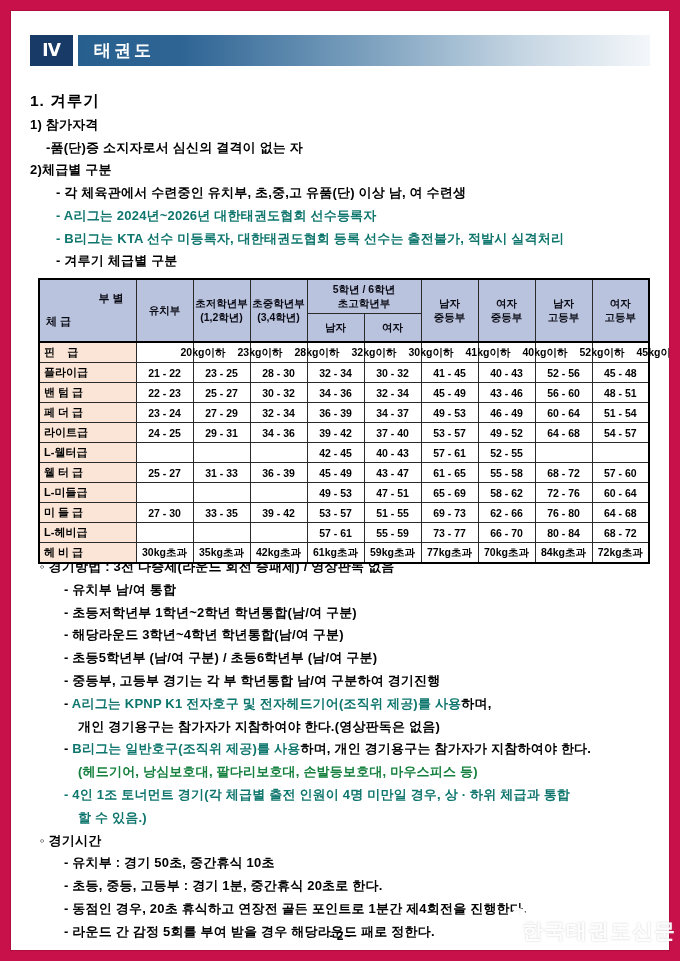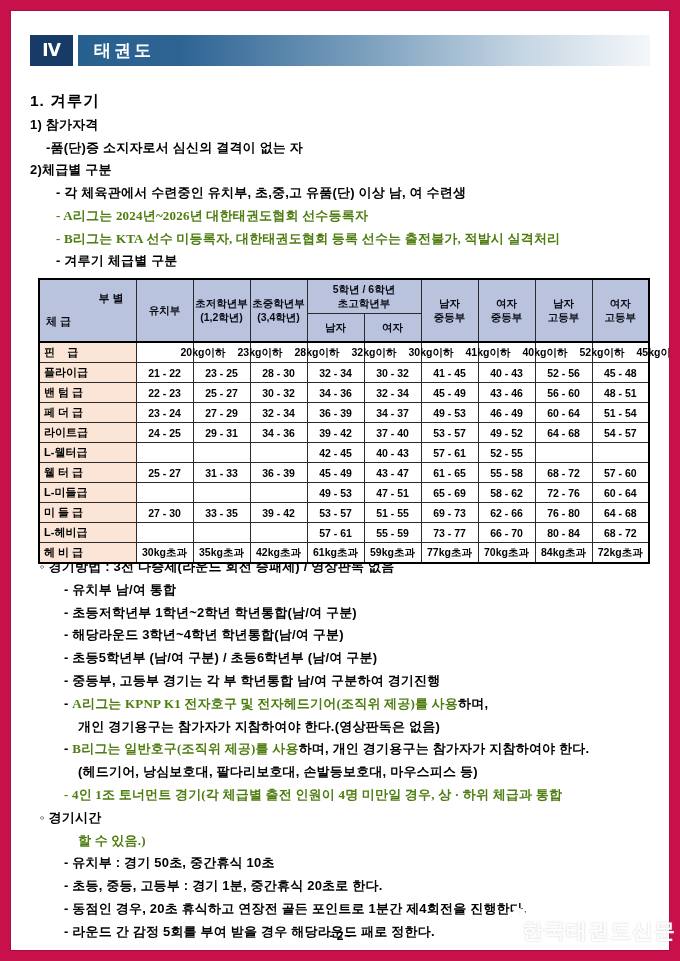--- a/index.html
+++ b/index.html
@@ -31,22 +31,22 @@
   #block-bottom{top:556px;}
   .doc-heading{font-size:15.5px; line-height:26px; letter-spacing:1px;}
   .line{line-height:22.7px; white-space:pre; letter-spacing:0.2px;}
   #block-bottom .line{line-height:22.8px;}
   .i0{padding-left:0;}
   .i1{padding-left:16px;}
   .i2{padding-left:26px;}
   .ib{padding-left:10px;}
   .i3{padding-left:34px;}
   .i4{padding-left:48px;}
-  .c-red{color:#4d7c0f;font-family:Liberation Serif, serif;}
-  .c-blue{color:#000000;}
+  .c-red{color:#0f766e;}
+  .c-blue{color:#15803d;}
   
   .tbl-wrap{position:absolute; top:278px; left:38px; z-index:1;}
   table.weights{
     border-collapse:collapse; table-layout:fixed; width:610px;
     border:2px solid #000; font-size:10.5px;
   }
   table.weights th, table.weights td{border:1px solid #2a2a2a; padding:0; text-align:center;}
   table.weights thead th{
     background:#b9c3dd; white-space:pre-line; line-height:1.25;
     font-weight:bold; color:#0a0a14; font-size:10.5px;
@@ -282,22 +282,22 @@
       <div class="line i3"><span>- 유치부 남/여 통합</span></div>
       <div class="line i3"><span>- 초등저학년부 1학년~2학년 학년통합(남/여 구분)</span></div>
       <div class="line i3"><span>- 해당라운드 3학년~4학년 학년통합(남/여 구분)</span></div>
       <div class="line i3"><span>- 초등5학년부 (남/여 구분) / 초등6학년부 (남/여 구분)</span></div>
       <div class="line i3"><span>- 중등부, 고등부 경기는 각 부 학년통합 남/여 구분하여 경기진행</span></div>
       <div class="line i3"><span>- </span><span class="c-red">A리그는 KPNP K1 전자호구 및 전자헤드기어(조직위 제공)를 사용</span><span>하며,</span></div>
       <div class="line i4"><span>개인 경기용구는 참가자가 지참하여야 한다.(영상판독은 없음)</span></div>
       <div class="line i3"><span>- </span><span class="c-red">B리그는 일반호구(조직위 제공)를 사용</span><span>하며, 개인 경기용구는 참가자가 지참하여야 한다.</span></div>
       <div class="line i4"><span class="c-blue">(헤드기어, 낭심보호대, 팔다리보호대, 손발등보호대, 마우스피스 등)</span></div>
       <div class="line i3"><span class="c-red">- 4인 1조 토너먼트 경기(각 체급별 출전 인원이 4명 미만일 경우, 상 · 하위 체급과 통합</span></div>
+      <div class="line i4"><span class="c-red">할 수 있음.)</span></div>
       <div class="line ib"><span>◦ 경기시간</span></div>
-      <div class="line i4"><span class="c-red">할 수 있음.)</span></div>
       <div class="line i3"><span>- 유치부 : 경기 50초, 중간휴식 10초</span></div>
       <div class="line i3"><span>- 초등, 중등, 고등부 : 경기 1분, 중간휴식 20초로 한다.</span></div>
       <div class="line i3"><span>- 동점인 경우, 20초 휴식하고 연장전 골든 포인트로 1분간 제4회전을 진행한다.</span></div>
       <div class="line i3"><span>- 라운드 간 감정 5회를 부여 받을 경우 해당라운드 패로 정한다.</span></div>
     </div>
 
   <div class="page-num">- 2 -</div>
 
   <div class="watermark">
     <span class="wm-circles">

